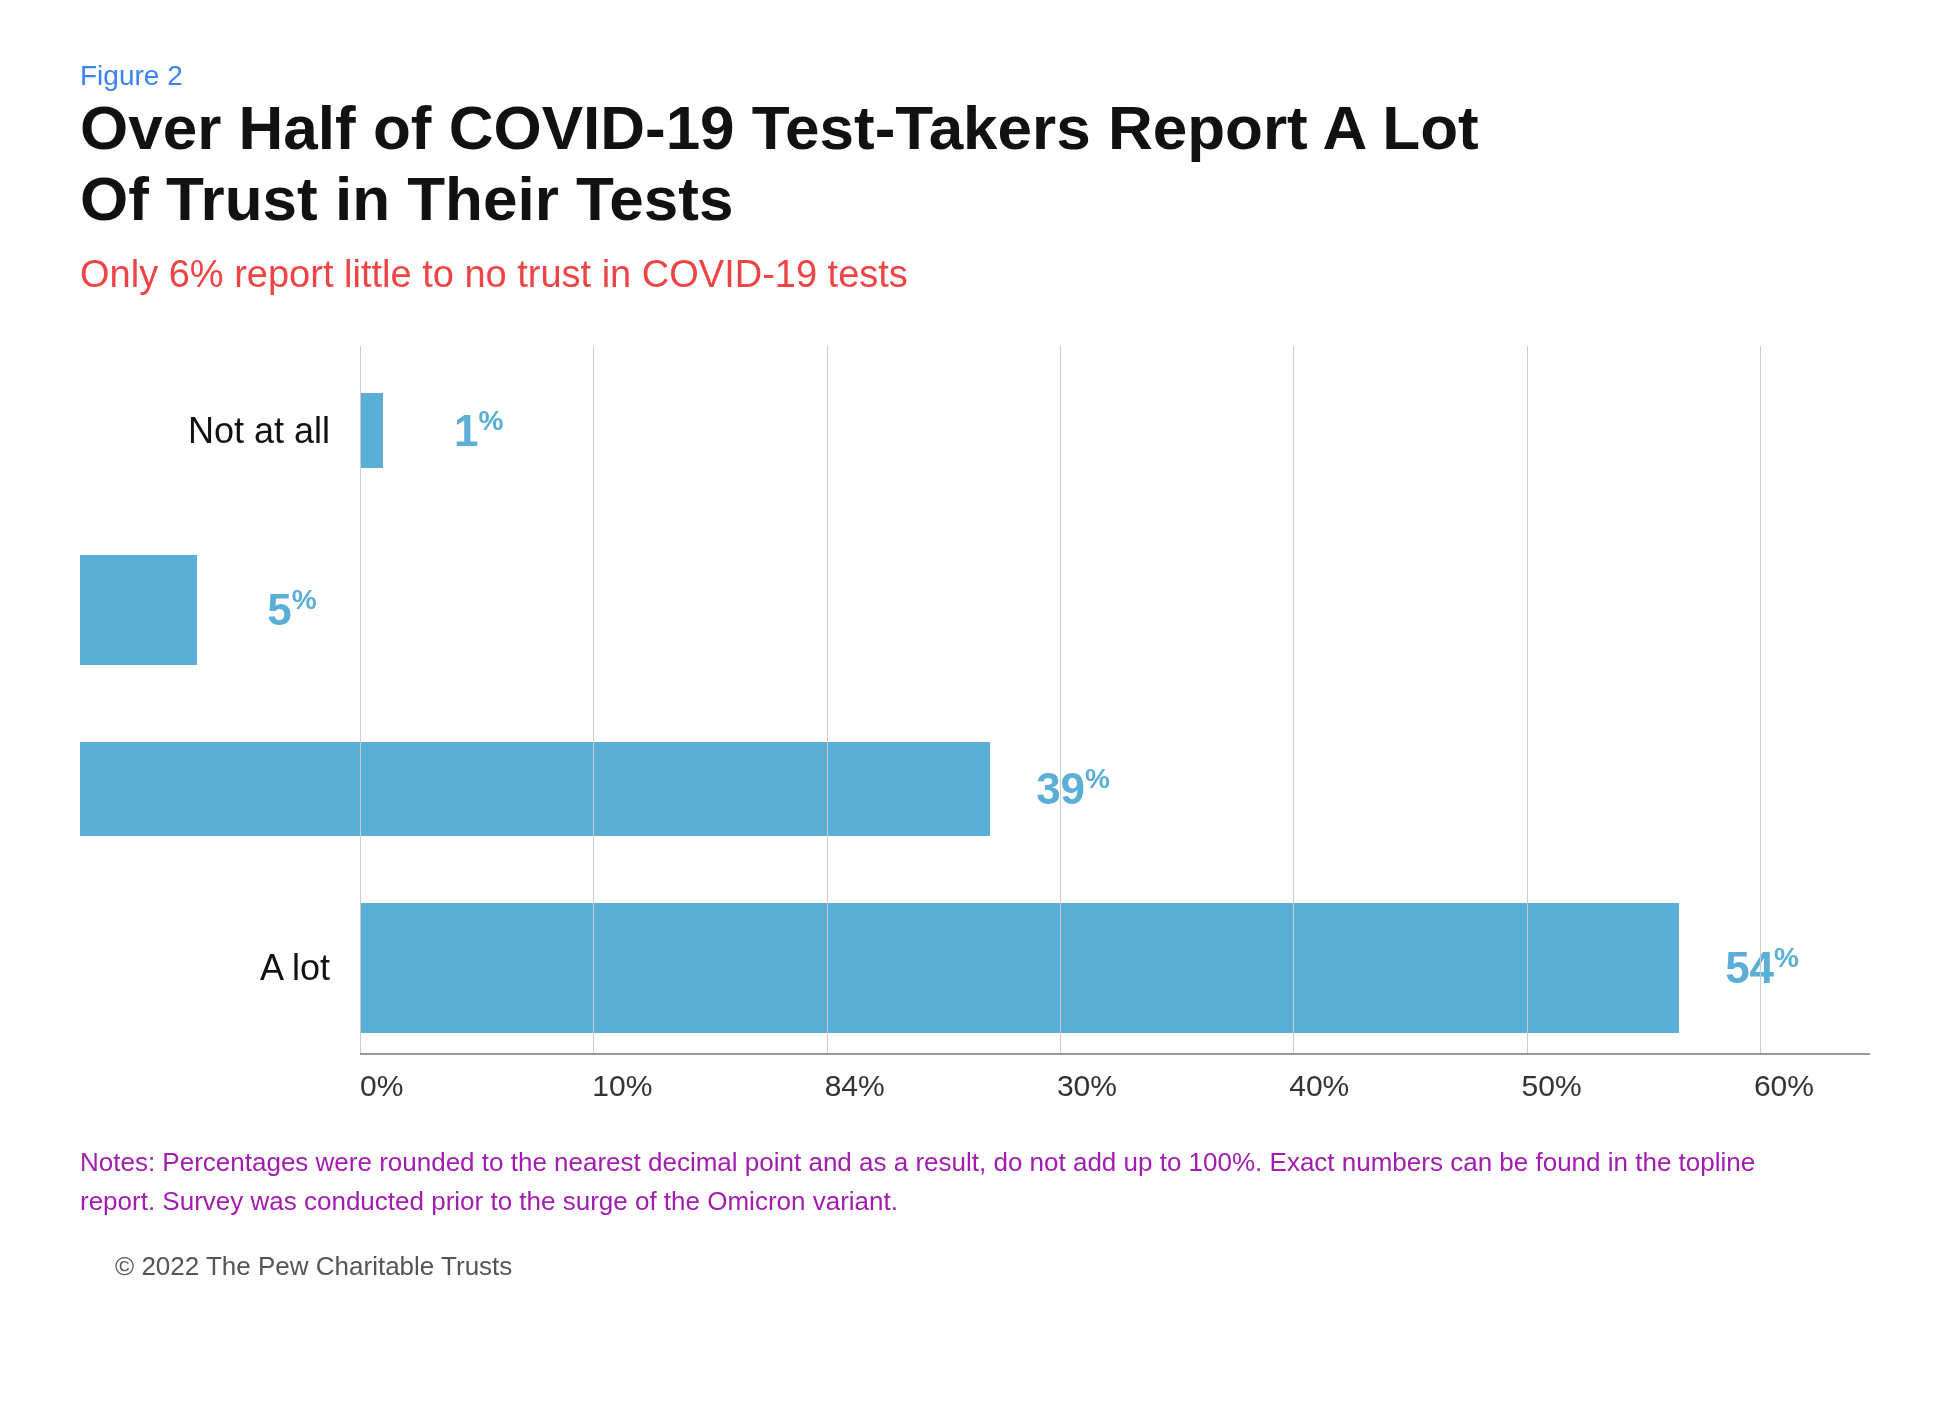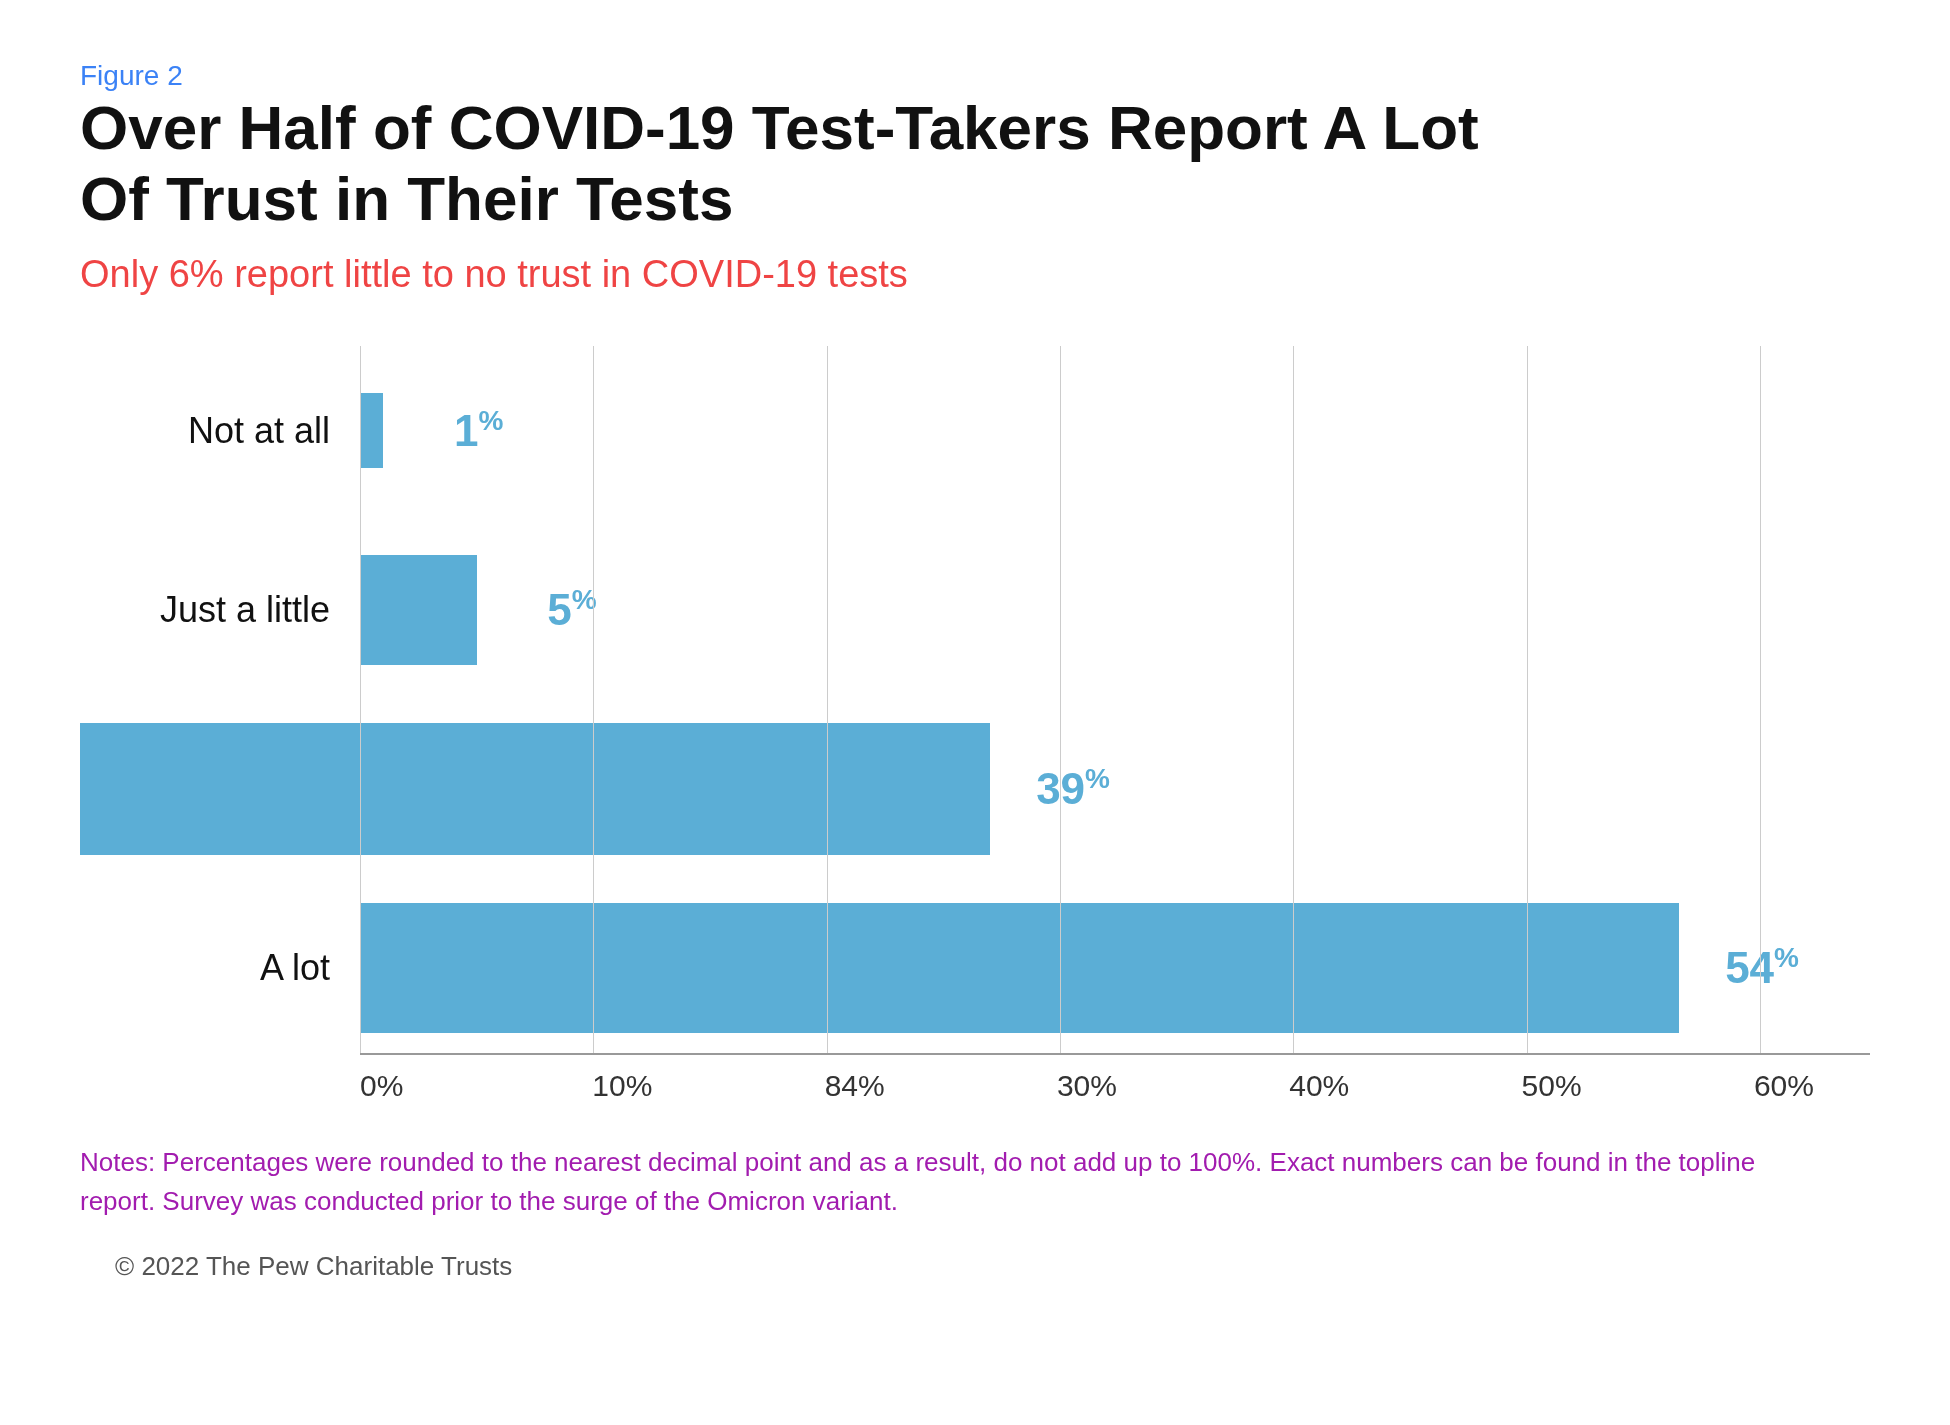--- a/index.html
+++ b/index.html
@@ -133,30 +133,29 @@
   <div class="chart-inner" id="bars-container" style="position: relative;">
   <div class="bar-row">
         <div class="bar-label">Not at all</div>
         <div class="bar-container">
           <div class="bar" style="width: 23.3333px; height: 75px;">
             <div class="bar-value">1<sup>%</sup></div>
           </div>
         </div>
       </div>
       <div class="bar-row">
-        <div class="bar-label">Just a little</div>
         <div class="bar-container">
           <div class="bar" style="width: 116.667px; height: 110px;">
             <div class="bar-value">5<sup>%</sup></div>
           </div>
         </div>
       </div>
       <div class="bar-row">
         <div class="bar-container">
-          <div class="bar" style="width: 910px; height: 132px;">
+          <div class="bar" style="width: 910px; height: 94px;">
             <div class="bar-value">39<sup>%</sup></div>
           </div>
         </div>
       </div>
       <div class="bar-row">
         <div class="bar-label">A lot</div>
         <div class="bar-container">
           <div class="bar" style="width: 1319px; height: 130px;">
             <div class="bar-value">54<sup>%</sup></div>
           </div>

